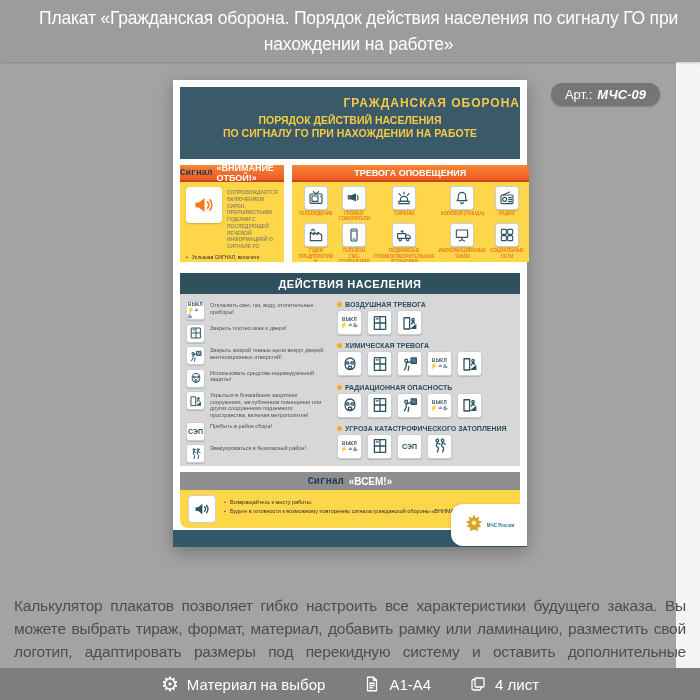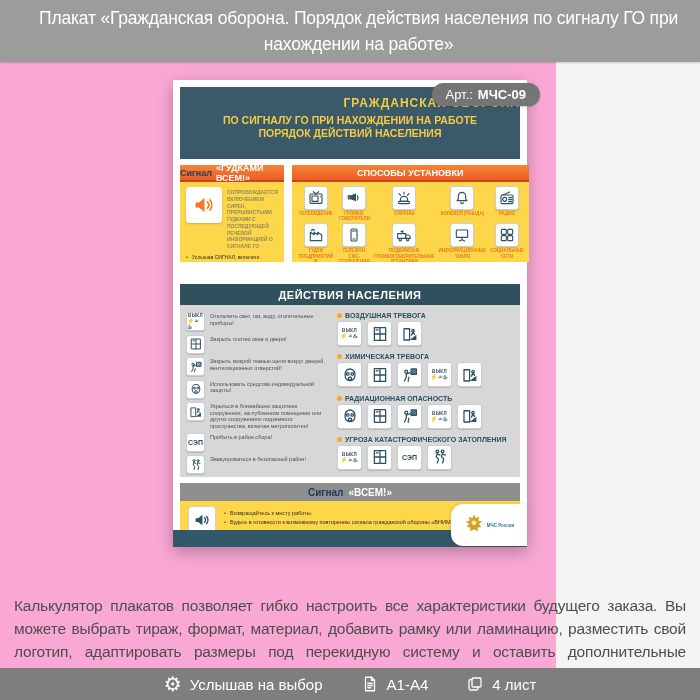--- a/index.html
+++ b/index.html
@@ -5,41 +5,41 @@
   * { margin:0; padding:0; box-sizing:border-box; }
   html,body { width:700px; height:700px; overflow:hidden;
     font-family:"Liberation Sans", sans-serif; background:#f4f4f4; }
 
   
   .page-header{ position:absolute; top:0; left:0; width:700px; height:62px;
     background:#9c9c9c; color:#fff; display:flex; align-items:center; justify-content:center;
     text-align:center; box-shadow:0 1px 2px rgba(0,0,0,.18); z-index:5;}
   .page-header .ttl{ font-size:17.5px; line-height:1.5; max-width:640px; letter-spacing:-.2px;margin-left:17px; }
 
-  .main{ position:absolute; top:62px; left:0; width:556px; height:606px; background:#f9a8d4; }
+  .main{ position:absolute; top:62px; left:0; width:676px; height:606px; background:#a3a3a3; }
 
   .art-badge{ position:absolute; top:21px; right:16px; background:#757575; color:#fff;
     border-radius:12px; padding:4px 14px; font-size:13px; display:flex; gap:5px; align-items:center;
     box-shadow:0 1px 2px rgba(0,0,0,.2); z-index:6;}
-  .art-badge b{ font-weight:bold; }
+  .art-badge b{ font-weight:bold;font-style:italic; }
 
   
   .poster{ position:absolute; left:173px; top:18px; width:354px; height:467px; background:#fff;
     box-shadow:0 5px 16px rgba(0,0,0,.28); padding:7px; }
   .p-head{ height:72px; background:#3a5a69; text-align:center; padding-top:10px; }
   .p-title{ color:#f6ca45; font-size:12px; font-weight:bold; letter-spacing:1px; line-height:1.1;text-align:right;}
   .p-sub{ color:#f6ca45; font-size:10.5px; font-weight:bold; line-height:1.25; margin-top:4px;}
 
   .cols{ display:flex; gap:8px; margin-top:6px; }
   .col-l{ width:147px; } .col-r{ flex:1; }
 
   .sec-head-orange{ height:17px; background:linear-gradient(180deg,#f58634,#ed5a26);
     border-bottom:2px solid #ce4519; display:flex; align-items:center; justify-content:center;
     gap:4px; font-size:9px; font-weight:bold; }
-  .hdr-prefix{ color:#1d3a5a; } .hdr-name{ color:#fff; }
+  .hdr-prefix{ color:#1d3a5a;font-family:Liberation Mono, monospace; } .hdr-name{ color:#fff; }
 
   .panel-yellow{ background:#fdd64a; height:80px; padding:5px 6px; overflow:hidden; }
 
   .att-top{ display:flex; gap:5px; }
   .att-tile{ width:36px; height:36px; background:#fff; border-radius:4px; flex:none;
     display:flex; align-items:center; justify-content:center; color:#f4791f;
     box-shadow:0 1px 2px rgba(0,0,0,.2);}
   .att-tile svg{ width:24px; height:24px; }
   .att-lead{ font-size:5px; line-height:1.35; color:#958b5e; font-weight:bold; padding-top:2px;}
   ul.blts{ list-style:none; margin-top:4px; }
@@ -48,21 +48,21 @@
 
   .ways-grid{ display:grid; grid-template-columns:repeat(5,1fr); column-gap:4px; row-gap:2px;
     background:#fdd64a; height:80px; padding:4px 5px; overflow:hidden;}
   .way{ display:flex; flex-direction:column; align-items:center; }
   .tile{ background:#fff; border:1px solid #c9ced1; border-radius:3px; color:#2d5263;
     display:flex; align-items:center; justify-content:center; box-shadow:0 1px 1px rgba(0,0,0,.15);}
   .way-tile{ width:24px; height:24px; } .way-tile svg{ width:16px; height:16px; }
   .way-label{ font-size:4.5px; line-height:1.15; color:#e87c1e; font-weight:bold; text-align:center; margin-top:1px;}
 
   .actions-head{ height:21px; background:#31505e; color:#fff; font-size:11px; font-weight:bold;
-    display:flex; align-items:center; justify-content:center; margin-top:22px; letter-spacing:.5px;}
+    display:flex; align-items:center; justify-content:center; margin-top:11px; letter-spacing:.5px;}
   .actions-body{ background:#d7d7d7; height:172px; display:flex; gap:10px; padding:7px 6px; overflow:hidden;}
   .act-rows{ width:141px; display:flex; flex-direction:column; gap:3.5px; }
   .act-row{ display:flex; gap:5px; align-items:flex-start; }
   .act-tile{ width:19px; height:19px; flex:none; } .act-tile svg{ width:14px; height:14px; }
   .act-text{ font-size:5.5px; line-height:1.2; color:#47535c; padding-top:1px;}
   .act-groups{ flex:1; display:flex; flex-direction:column; justify-content:space-between; }
   .grp-title{ display:flex; align-items:center; gap:3px; font-size:7px; font-weight:bold; color:#2e4f5e;}
   .grp-title .dot{ width:5px; height:5px; border-radius:50%; background:#f7a823; flex:none;}
   .grp-tiles{ display:flex; gap:5px; margin-top:2px; }
   .big-tile{ width:25px; height:25px; } .big-tile svg{ width:18px; height:18px; }
@@ -106,51 +106,51 @@
 
   <div class="art-badge">
     <span>Арт.:</span>
     <b>МЧС-09</b>
   </div>
 
   <div class="poster">
     <div class="p-head">
       <div class="p-title">ГРАЖДАНСКАЯ ОБОРОНА</div>
       <div class="p-sub">
+        <div>ПОРЯДОК ДЕЙСТВИЙ НАСЕЛЕНИЯ</div>
         <div>ПО СИГНАЛУ ГО ПРИ НАХОЖДЕНИИ НА РАБОТЕ</div>
-        <div>ПОРЯДОК ДЕЙСТВИЙ НАСЕЛЕНИЯ</div>
       </div>
     </div>
 
     <div class="cols">
       <div class="col-l">
         <div class="sec-head-orange">
           <span class="hdr-prefix">Сигнал</span>
-          <span class="hdr-name">«ГУДКАМИ ВСЕМ!»</span>
+          <span class="hdr-name">«ВНИМАНИЕ ОТБОЙ!»</span>
         </div>
         <div class="panel-yellow">
           <div class="att-top">
             <div class="att-tile">
               <svg viewBox="0 0 24 24" fill="none" stroke="currentColor" stroke-width="1.7" stroke-linecap="round" stroke-linejoin="round">
                   <path d="M3.5 9.5v5h3.5l5.5 4.5v-14L7 9.5z" fill="currentColor" stroke="none"></path>
                   <path d="M15.5 9a4.5 4.5 0 010 6"></path>
                   <path d="M18 7a8 8 0 010 10"></path>
                 </svg>
             </div>
             <div class="att-lead">СОПРОВОЖДАЕТСЯ ВКЛЮЧЕНИЕМ СИРЕН, ПРЕРЫВИСТЫМИ ГУДКАМИ С ПОСЛЕДУЮЩЕЙ РЕЧЕВОЙ ИНФОРМАЦИЕЙ О СИГНАЛЕ ГО</div>
           </div>
           <ul class="blts">
               <li>Услышав СИГНАЛ, включите радиоприемник, телевизор и прослушайте сообщение о сложившейся ситуации и порядке действий.</li>
             </ul>
         </div>
       </div>
 
       <div class="col-r">
         <div class="sec-head-orange">
-          <span class="hdr-name">СПОСОБЫ УСТАНОВКИ</span>
+          <span class="hdr-name">ТРЕВОГА ОПОВЕЩЕНИЯ</span>
         </div>
         <div class="ways-grid">
             <div class="way">
        <div class="tile way-tile">
                 <svg viewBox="0 0 24 24" fill="none" stroke="currentColor" stroke-width="1.7" stroke-linecap="round" stroke-linejoin="round">
                   <path d="M8 2.5l4 3.5 4-3.5"></path>
                   <rect x="3" y="6" width="18" height="14" rx="1.5"></rect>
                   <rect x="6" y="9" width="9" height="8"></rect>
                   <path d="M18.5 10h.01"></path>
                 </svg>
@@ -508,21 +508,21 @@
       <span class="emblem-cap">МЧС России</span>
     </div>
   </div>
 
   <div class="description">Калькулятор плакатов позволяет гибко настроить все характеристики будущего заказа. Вы можете выбрать тираж, формат, материал, добавить рамку или ламинацию, разместить свой логотип, адаптировать размеры под перекидную систему и оставить дополнительные комментарии. Все изменения сразу отражаются в итоговой стоимости, что делает процесс заказа быстрым и прозрачным</div>
 </div>
 
 <div class="bottom-bar">
     <div class="bb-item">
       <span class="gear">⚙</span>
-      <span>Услышав на выбор</span>
+      <span>Материал на выбор</span>
     </div>
     <div class="bb-item">
       <span style="display:flex">
         <svg viewBox="0 0 24 24" fill="none" stroke="currentColor" stroke-width="1.7" stroke-linecap="round" stroke-linejoin="round">
           <path d="M6 3h8l4 4v14H6z"></path>
           <path d="M14 3v4h4"></path>
           <path d="M9 11h6M9 14h6M9 17h4"></path>
         </svg>
       </span>
       <span>А1-А4</span>

